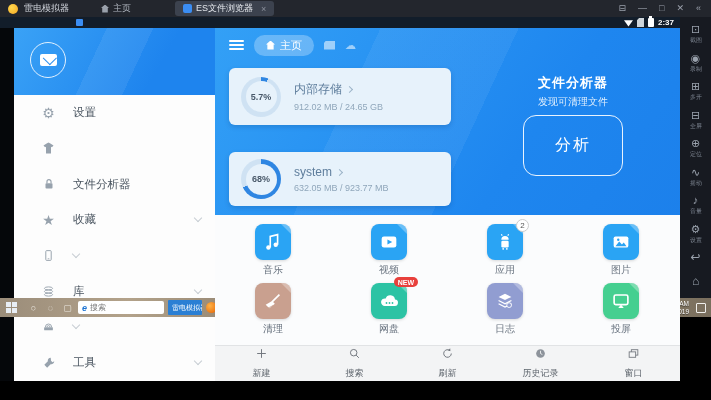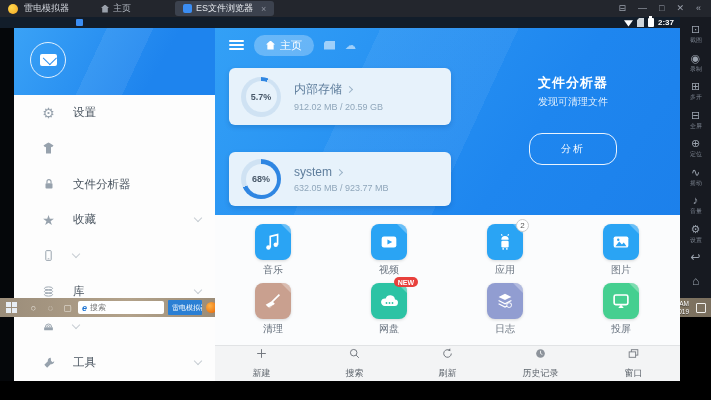--- a/index.html
+++ b/index.html
@@ -71,21 +71,21 @@
   .ring{width:40px;height:40px;border-radius:50%;background:conic-gradient(#2f86e2 calc(var(--p)*1%),#cfe2f3 0);position:relative;flex:none;}
   .ring::after{content:"";position:absolute;inset:4.5px;border-radius:50%;background:#e7f2fb;}
   .ring .pct{position:absolute;inset:0;display:flex;align-items:center;justify-content:center;font-size:9px;font-weight:bold;color:#49596a;z-index:1;}
   .card-txt{display:flex;flex-direction:column;gap:4px;}
   .card-title{font-size:12px;color:#5e7d9c;display:flex;align-items:center;gap:5px;}
   .card-title .arr{width:5px;height:5px;border-right:1.3px solid #9db4c8;border-top:1.3px solid #9db4c8;transform:rotate(45deg);}
   .card-detail{font-size:9px;color:#90a7bb;}
   .analyzer{position:absolute;left:268px;top:12px;width:180px;text-align:center;}
   .an-title{color:#fff;font-size:13px;font-weight:bold;letter-spacing:1px;}
   .an-sub{color:rgba(255,255,255,.85);font-size:10px;margin-top:3px;}
-  .an-btn{display:inline-block;margin-top:24px;border:1px solid rgba(255,255,255,.9);border-radius:13px;color:#fff;font-size:10px;padding:8px 31px;letter-spacing:2px;}
+  .an-btn{display:inline-block;margin-top:6px;border:1px solid rgba(255,255,255,.9);border-radius:13px;color:#fff;font-size:16px;padding:19px 31px;letter-spacing:2px;}
 
   
   .panel{height:130px;background:#fbfcfd;flex:none;display:flex;flex-direction:column;justify-content:center;gap:6px;position:relative;z-index:1;}
   .grid-row{display:flex;}
   .gcell{width:116px;display:flex;flex-direction:column;align-items:center;gap:3px;}
   .gicon{width:36px;height:36px;border-radius:8px;position:relative;display:flex;align-items:center;justify-content:center;box-shadow:0 1px 3px rgba(0,0,0,.15);}
   .gicon::after{content:"";position:absolute;top:0;right:0;width:10px;height:10px;border-top-right-radius:8px;background:rgba(255,255,255,.3);clip-path:polygon(0 0,100% 0,100% 100%);}
   .glabel{font-size:10px;color:#6a7480;}
   .badge-count{position:absolute;top:-5px;right:-6px;width:13px;height:13px;border-radius:50%;background:#fff;border:1px solid #ccc;color:#555;font-size:8px;display:flex;align-items:center;justify-content:center;z-index:2;}
   .badge-new{position:absolute;top:-6px;right:-11px;background:#e8403c;color:#fff;font-size:7px;font-weight:bold;padding:1.5px 4px;border-radius:7px;z-index:2;}
@@ -264,21 +264,21 @@
           <div class="cards">
             <div class="card c1">
               <div class="ring" style="--p: 5.7;">
                 <span class="pct">5.7%</span>
               </div>
               <div class="card-txt">
                 <div class="card-title">
                     <span>内部存储</span>
                     <span class="arr"></span>
                   </div>
-                <div class="card-detail">912.02 MB / 20.59 GB</div>
+                <div class="card-detail">912.02 MB / 24.65 GB</div>
               </div>
             </div>
             <div class="card c2">
               <div class="ring" style="--p: 68;">
                 <span class="pct">68%</span>
               </div>
               <div class="card-txt">
                 <div class="card-title">
                     <span>system</span>
                     <span class="arr"></span>

